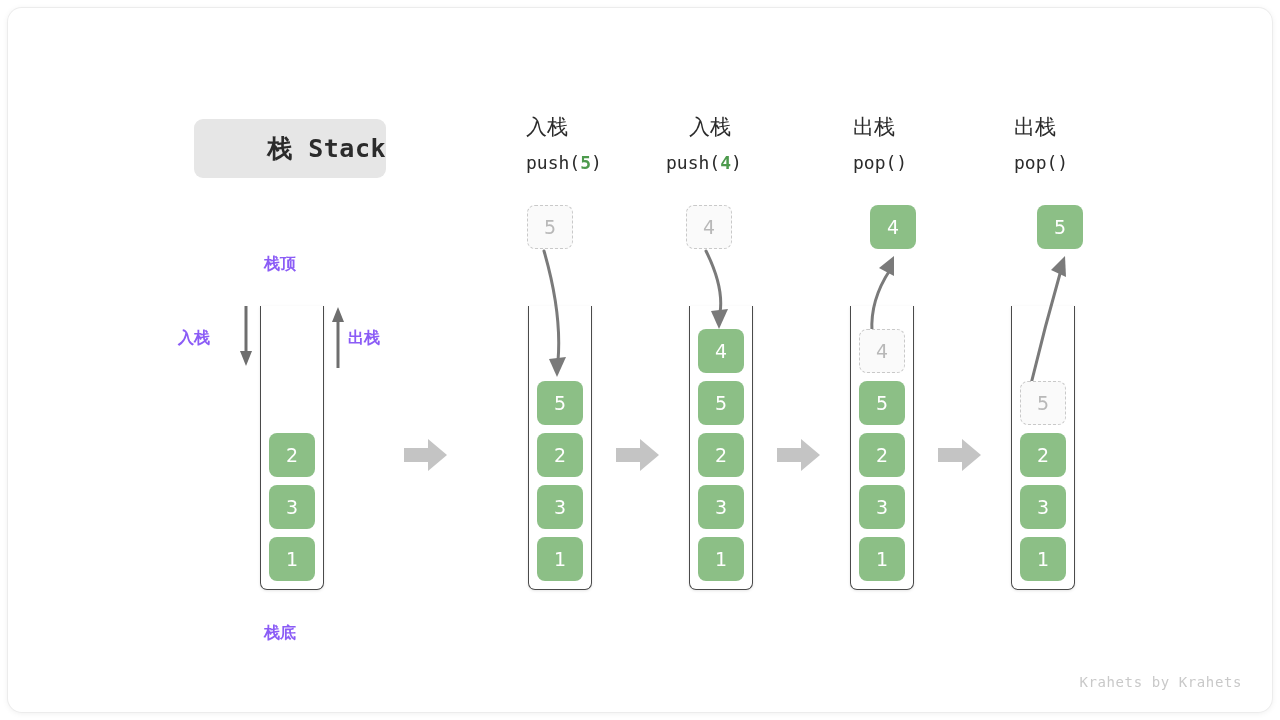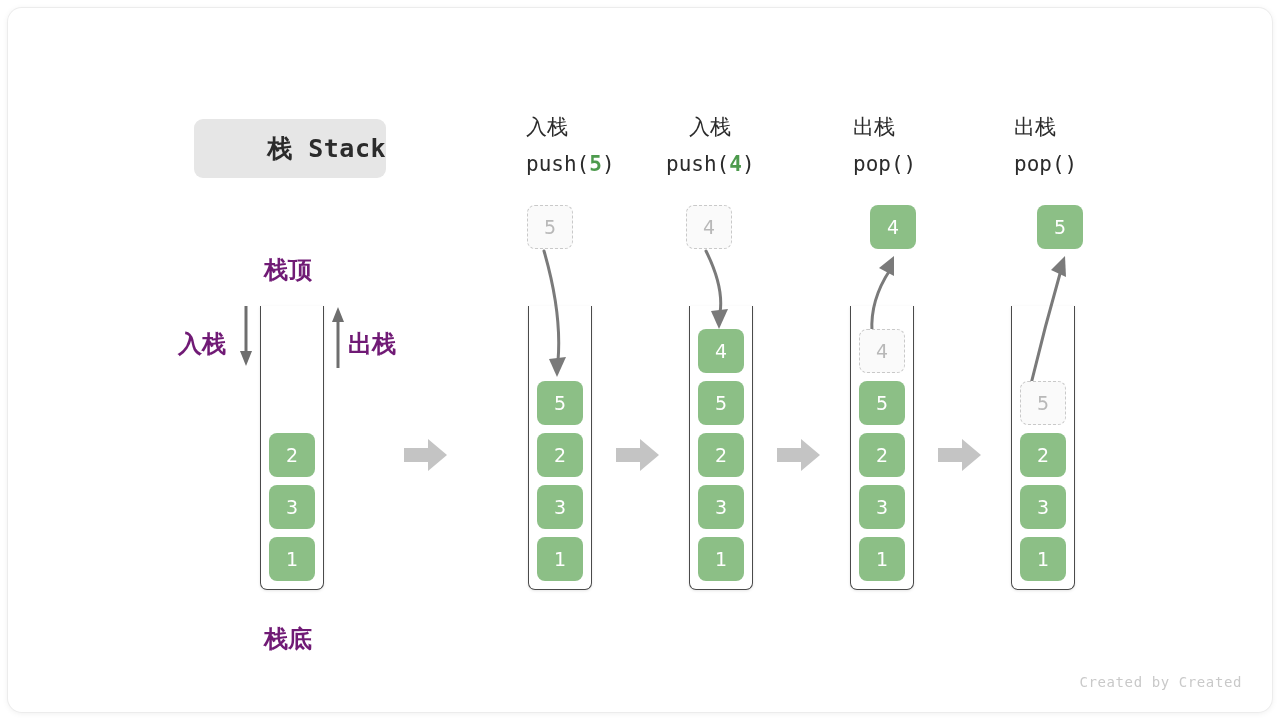--- a/index.html
+++ b/index.html
@@ -43,35 +43,35 @@
     font-family: "DejaVu Sans Mono", monospace;
     font-size: 25px;
     font-weight: bold;
     color: #2b2b2b;
     letter-spacing: 0.5px;
   }
 
   
   .cn-label {
     font-family: Liberation Serif, serif;
-    font-size: 24px;
+    font-size: 16px;
     font-weight: bold;
-    color: #701a75;
+    color: #8b5cf6;
     white-space: nowrap;
   }
   .op-head {
     font-family: "DejaVu Sans", sans-serif;
     font-size: 21px;
     color: #2b2b2b;
     white-space: nowrap;
     line-height: 1.0;
   }
   .op-code {
     font-family: "DejaVu Sans Mono", monospace;
-    font-size: 21px;
+    font-size: 18px;
     color: #2b2b2b;
     white-space: nowrap;
     line-height: 1.0;
   }
   .op-code .arg {
     color: #4d9a4d;
     font-weight: bold;
   }
 
   
@@ -277,15 +277,15 @@
   </div>
 
   <div class="abs stack-box" style="left:1003px; top:298px; height:284px;">
     <div class="wall"></div>
     <div class="cell ghost" style="left:9px; top:75px;">5</div>
     <div class="cell solid" style="left:9px; top:127px;">2</div>
     <div class="cell solid" style="left:9px; top:179px;">3</div>
     <div class="cell solid" style="left:9px; top:231px;">1</div>
   </div>
 
-  <div class="abs" id="watermark">Created by Created</div>
+  <div class="abs" id="watermark">Krahets by Krahets</div>
 
 </div>
 
 </body></html>

